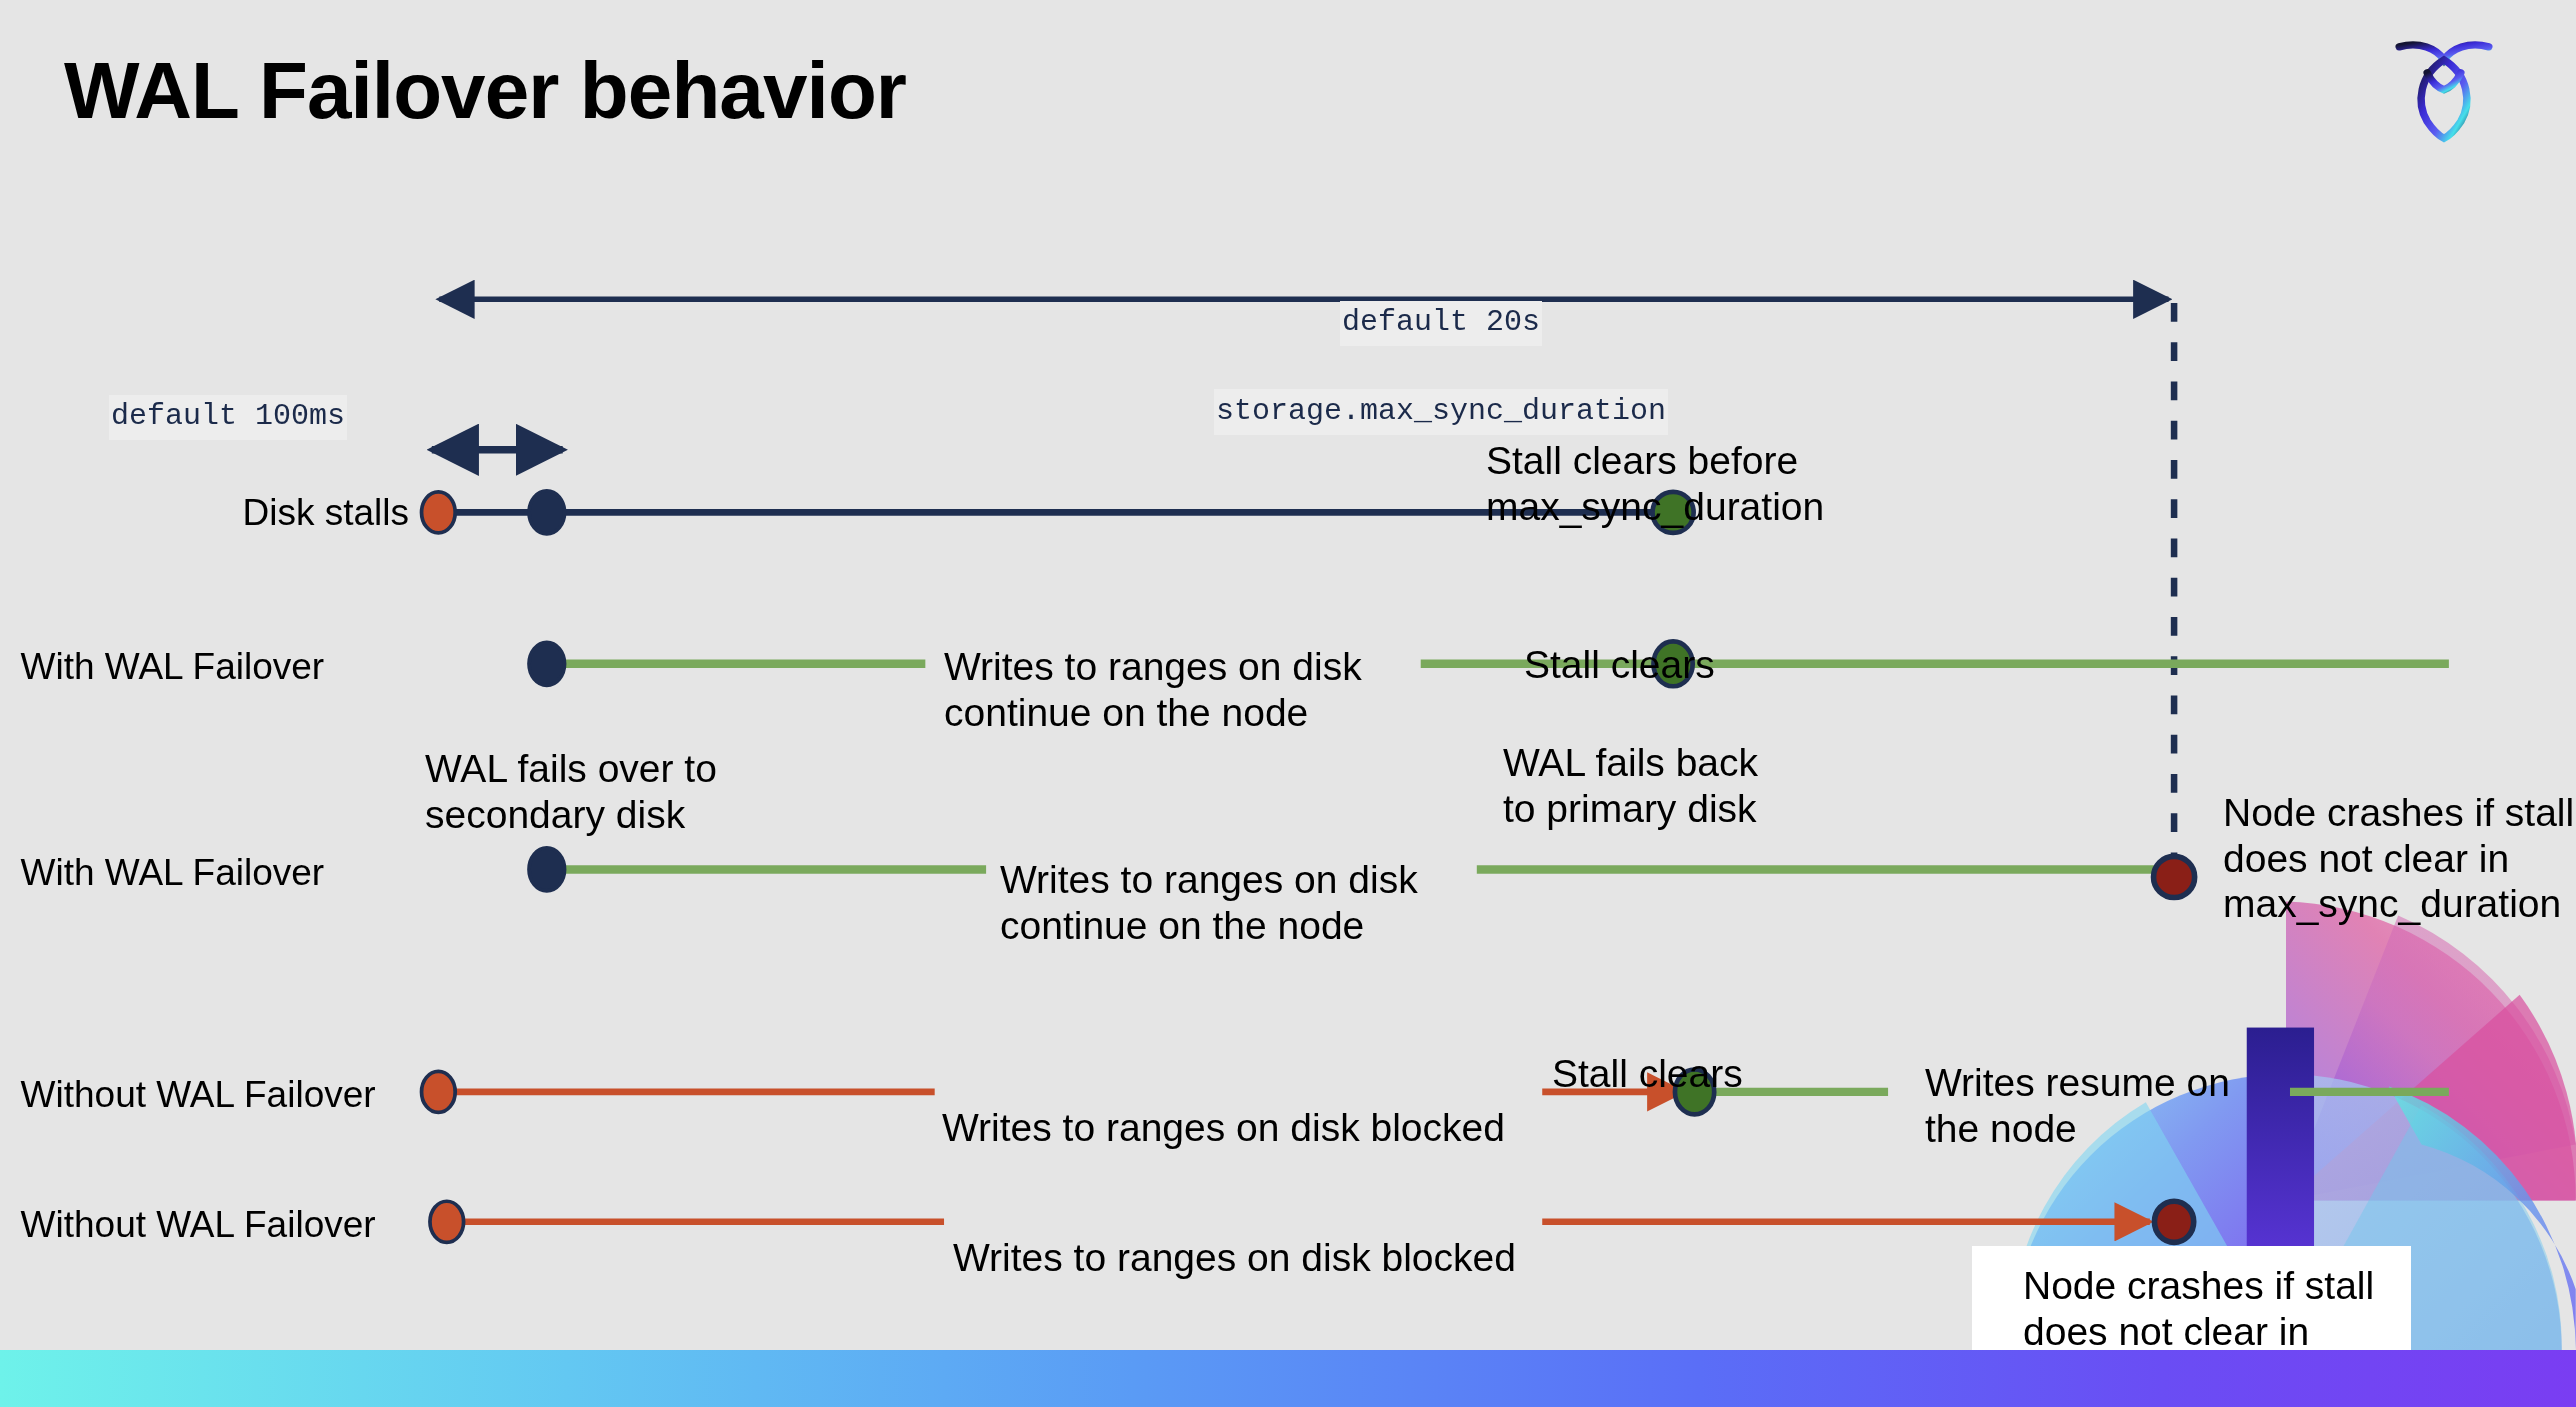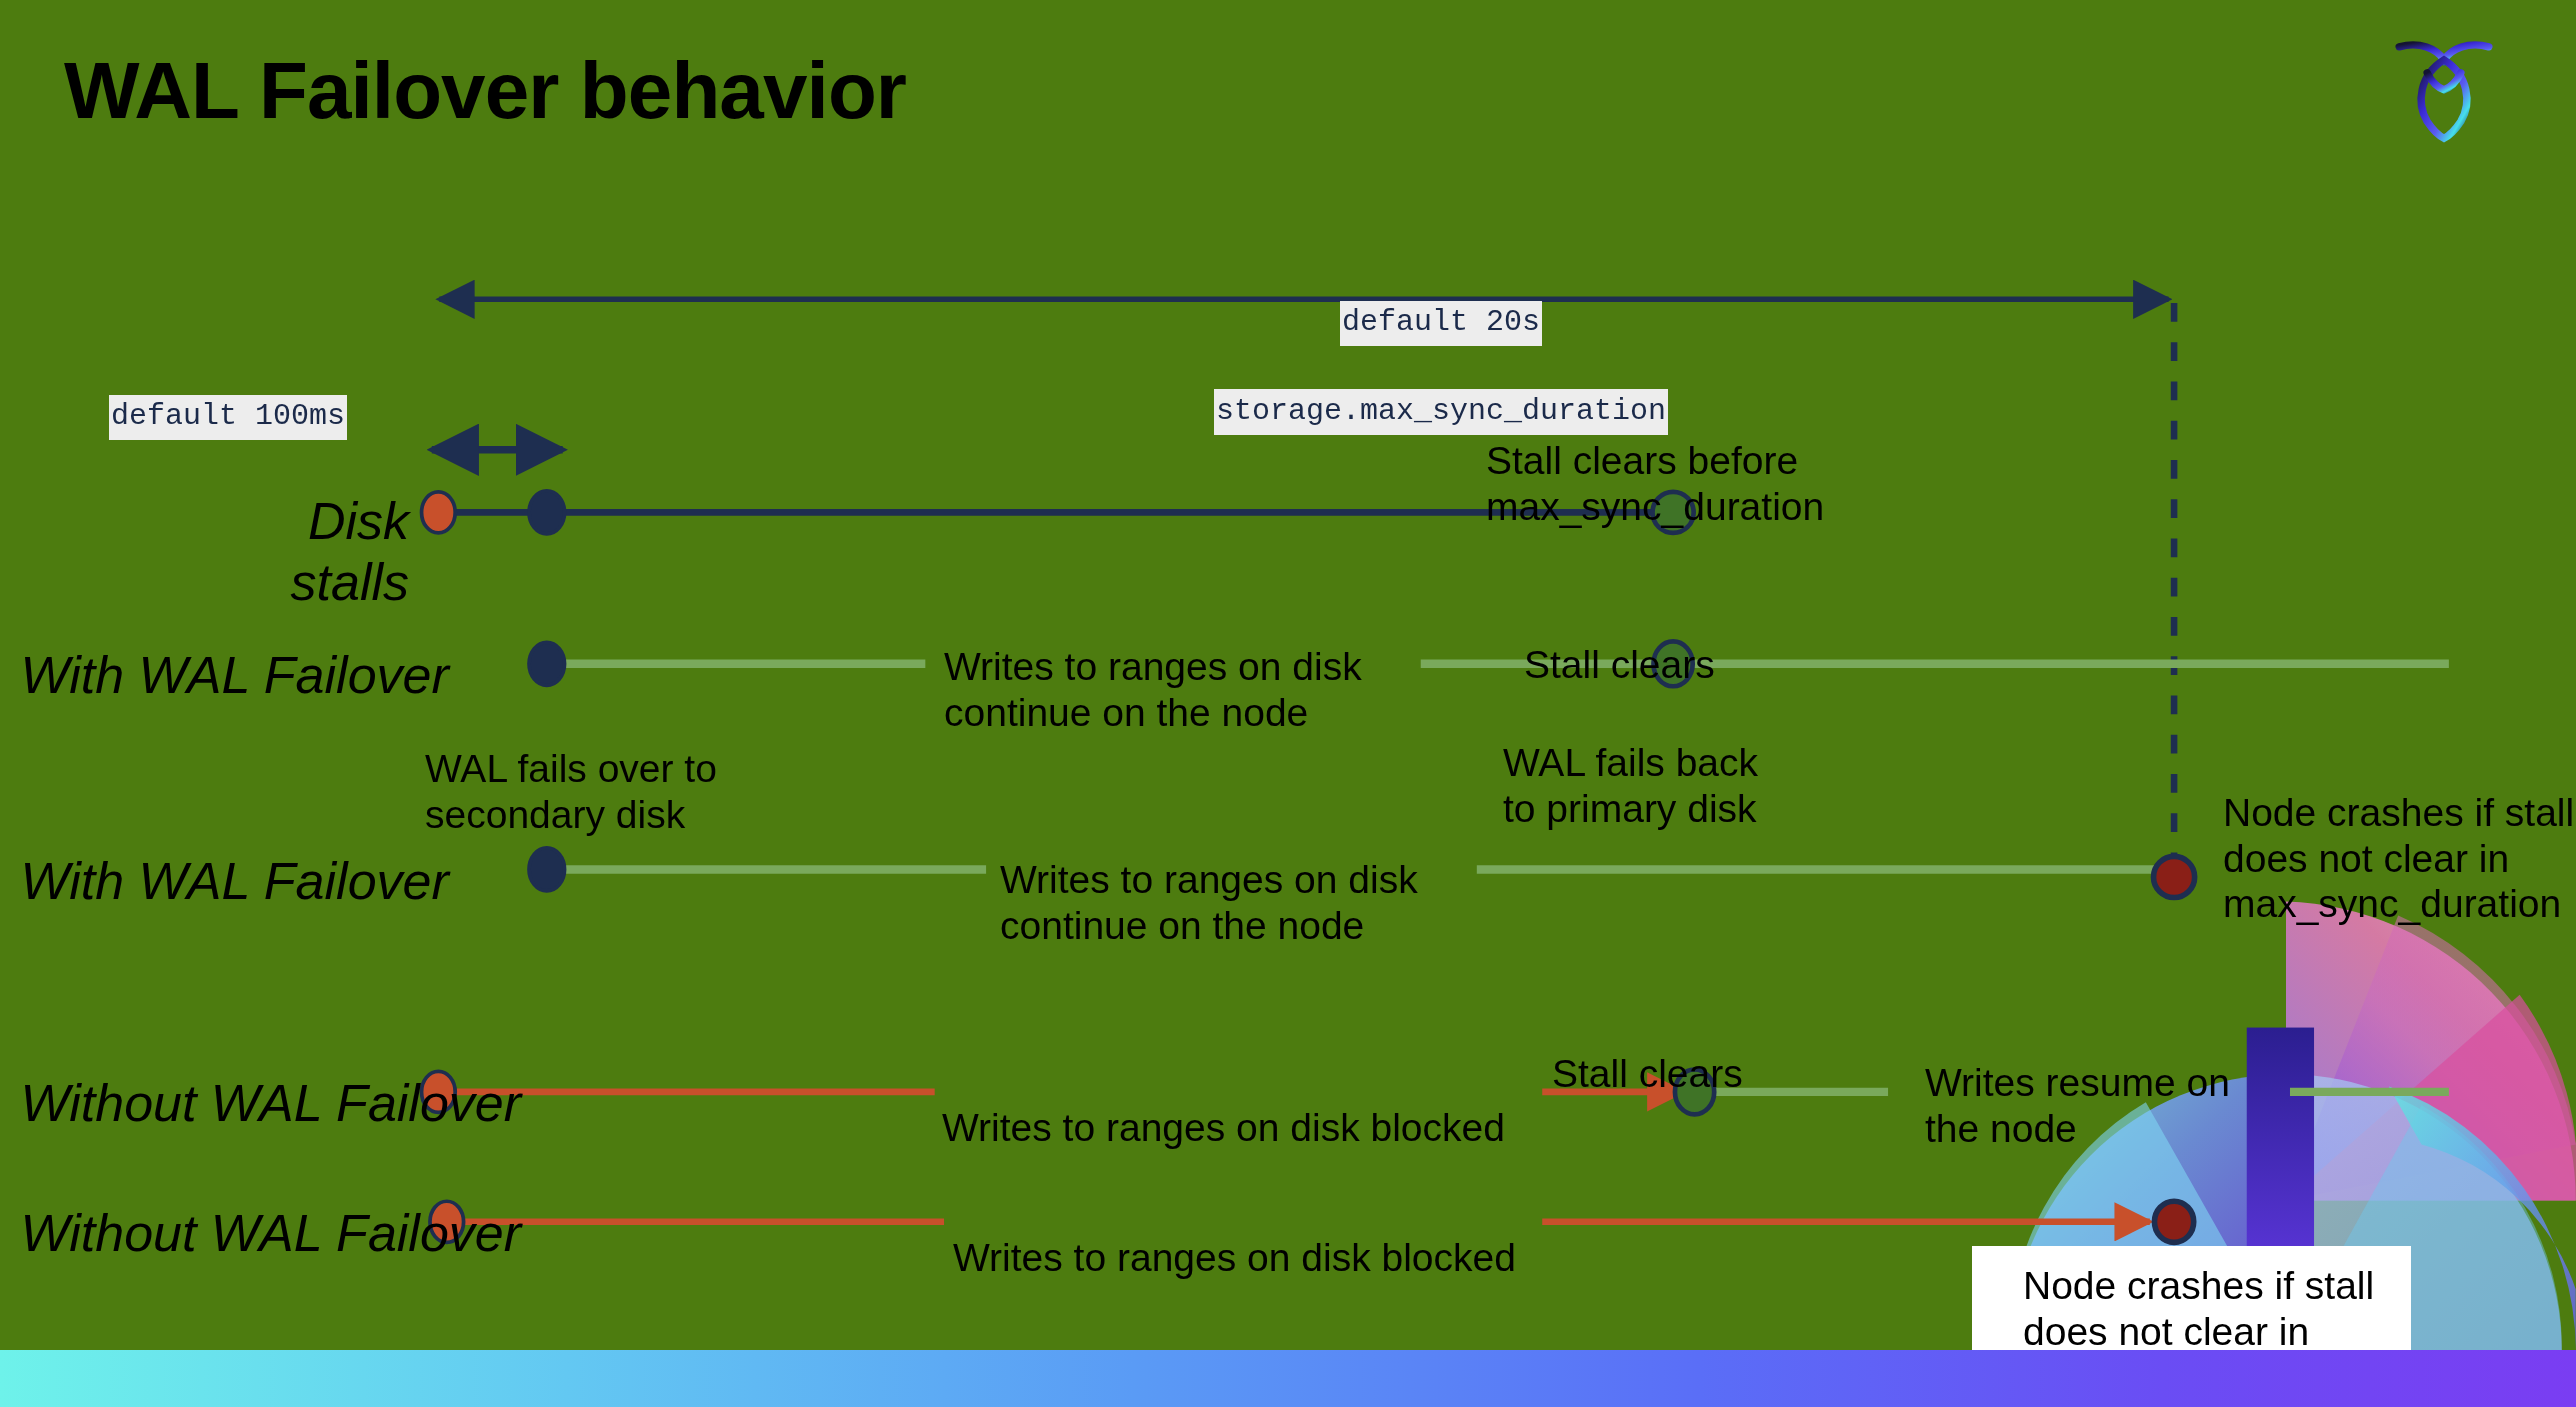--- a/index.html
+++ b/index.html
@@ -10,21 +10,21 @@
   body {
     font-family: "Liberation Sans", sans-serif;
     width: 2576px;
     height: 1408px;
     overflow: hidden;
   }
   #slide {
     position: relative;
     width: 2576px;
     height: 1408px;
-    background: #4d7c0f;
+    background: #e5e5e5;
     overflow: hidden;
   }
 
   
   #title {
     position: absolute;
     left: 64px;
     top: 45px;
     font-size: 80px;
     font-weight: bold;
@@ -76,23 +76,22 @@
 
   
   .lbl {
     position: absolute;
     color: #000000;
     font-family: "Liberation Sans", sans-serif;
     white-space: pre-line;
     line-height: 1.17;
   }
   .row-label {
-    font-size: 52px;
+    font-size: 37px;
     text-align: left;
-    font-style: italic;
   }
   .note {
     font-size: 39px;
     text-align: left;
     margin-top: 32px;
   }
   .note-left {
     font-size: 39px;
     text-align: left;
   }

